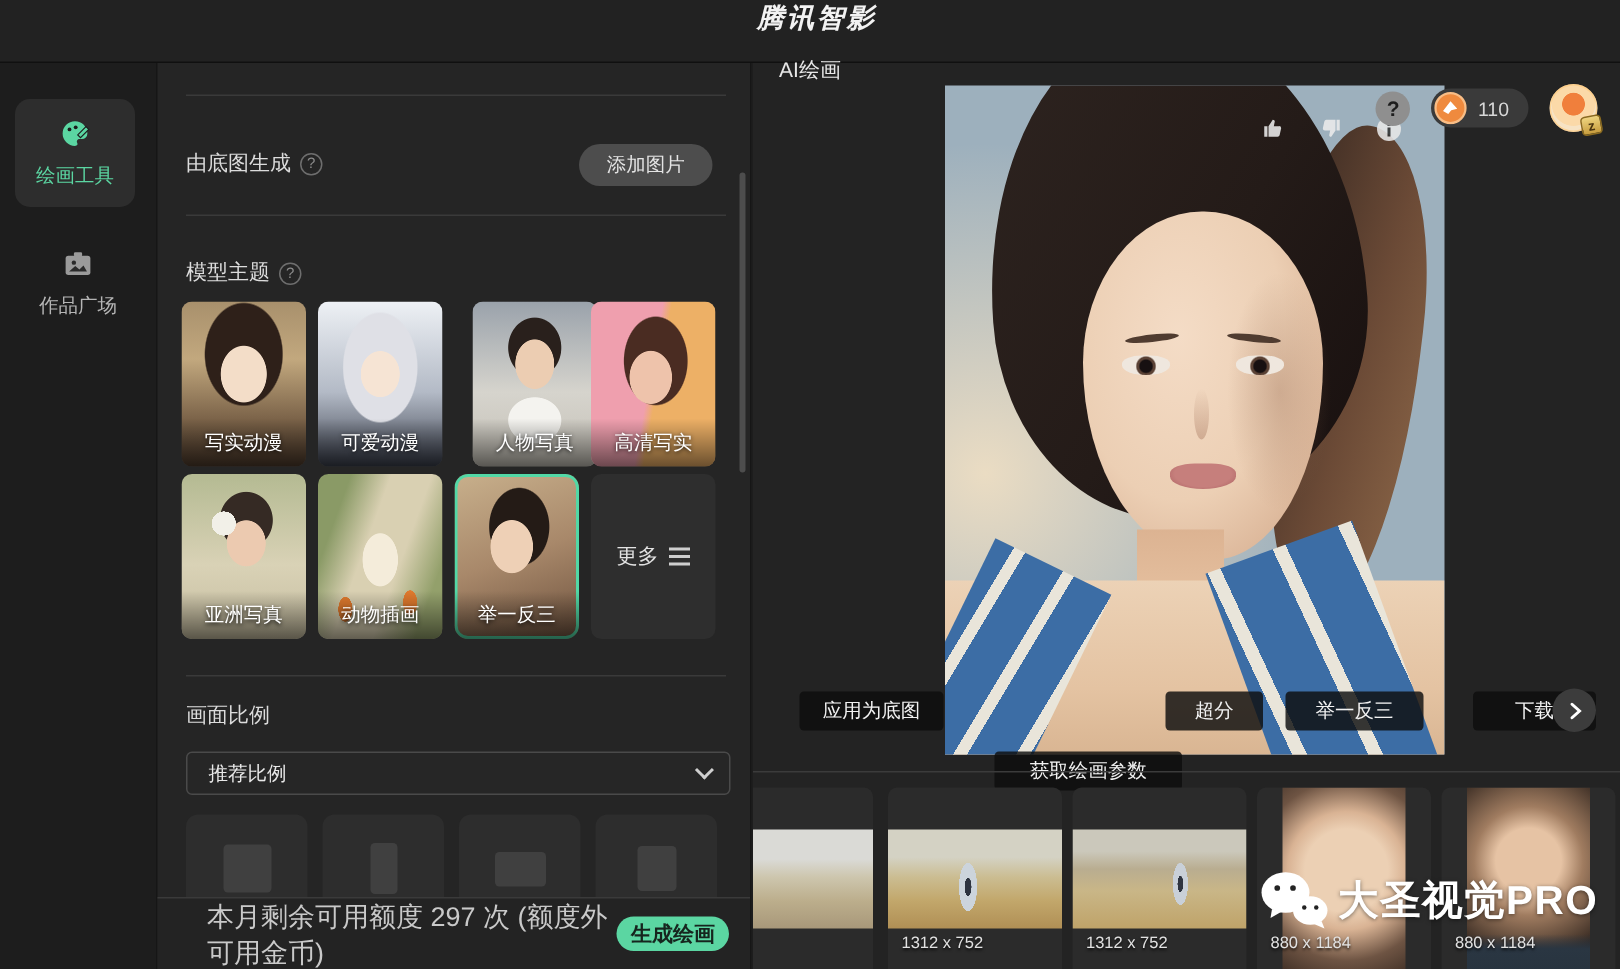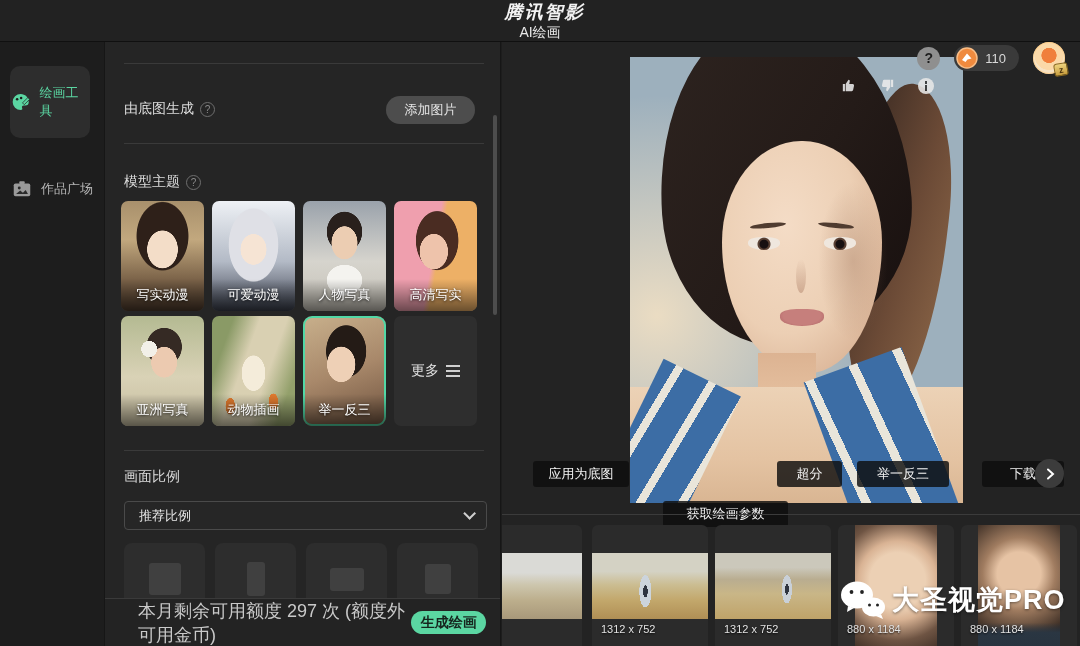--- a/index.html
+++ b/index.html
@@ -6,37 +6,37 @@
   html,body{background:#111;}
   .app{position:relative;width:1080px;height:646px;background:#1d1d1d;overflow:hidden;
        font-family:"Liberation Sans",sans-serif;color:#ddd;}
 
   
   .topbar{position:absolute;top:0;left:0;right:0;height:42px;background:#222;
           border-bottom:1px solid #101010;display:flex;align-items:center;z-index:30;flex-direction:column;}
   .logo{width:23px;height:23px;margin-left:23px;}
   .brand{font-size:18px;font-weight:bold;color:#f2f2f2;margin-left:9px;letter-spacing:2px;font-style:italic;}
   .vdiv{width:1px;height:18px;background:#454545;margin:0 24px;}
-  .nav-item{font-size:14px;color:#e8e8e8;}
+  .nav-item{font-size:14px;color:#e8e8e8;margin-top:14px;}
   .tb-right{margin-left:auto;display:flex;align-items:center;gap:14px;margin-right:15px;}
   .help-circle{width:23px;height:23px;border-radius:50%;background:#8f8f8f;color:#1e1e1e;
                font-size:14px;font-weight:bold;display:flex;align-items:center;justify-content:center;cursor:pointer;}
   .coin-pill{height:26px;border-radius:13px;background:#3a3a3a;display:flex;align-items:center;
              padding:0 13px 0 2px;gap:7px;font-size:13px;color:#d8d8d8;cursor:pointer;}
   .coin-ic{width:22px;height:22px;}
   .avatar{width:32px;height:32px;border-radius:50%;position:relative;cursor:pointer;
           background:radial-gradient(circle at 50% 42%,#f07f3c 0 30%,#fbd9a8 32% 58%,#f7e3c4 60% 100%);
           box-shadow:inset 0 0 0 1px rgba(255,200,120,.6);}
   .avatar-badge{position:absolute;right:-3px;bottom:-2px;width:14px;height:13px;border-radius:3px;
                 background:linear-gradient(#eed47f,#c79c3d);border:1px solid #8a6a20;color:#4a3410;
                 font-size:9px;font-weight:bold;display:flex;align-items:center;justify-content:center;transform:rotate(-10deg);}
 
   
   .rail{position:absolute;left:0;top:42px;width:104px;bottom:0;background:#1d1d1d;}
-  .rail-item{position:absolute;display:flex;flex-direction:row;align-items:center;justify-content:center;
+  .rail-item{position:absolute;display:flex;flex-direction:column;align-items:center;justify-content:center;
              gap:8px;font-size:13px;cursor:pointer;}
   .rail-item.active{left:10px;top:24px;width:80px;height:72px;background:#2d2d2d;border-radius:10px;color:#5bd6a2;}
   .rail-item.idle{left:0;top:118px;width:104px;height:58px;color:#b5b5b5;}
 
   
   .panel{position:absolute;left:104px;top:42px;width:397px;bottom:0;background:#252525;
          border-left:1px solid #161616;border-right:1px solid #161616;}
   .hline{position:absolute;left:19px;right:16px;height:1px;background:#3a3a3a;}
   .sec-label{position:absolute;left:19px;font-size:14px;color:#dcdcdc;display:flex;align-items:center;gap:6px;}
   .q-ic{width:15px;height:15px;border-radius:50%;border:1px solid #6e6e6e;color:#8a8a8a;font-size:10px;
@@ -56,21 +56,21 @@
 
   .m1{background:radial-gradient(ellipse 26px 32px at 50% 44%,#f3ddc8 0 58%,rgba(0,0,0,0) 60%),
       radial-gradient(ellipse 44px 58px at 50% 32%,#2e2019 0 58%,rgba(0,0,0,0) 60%),
       linear-gradient(180deg,#a8906c 0%,#c2a87e 35%,#7a6248 72%,#4e3b2c 100%);}
   .m2{background:radial-gradient(ellipse 22px 26px at 50% 44%,#f6e4d4 0 58%,rgba(0,0,0,0) 60%),
       radial-gradient(ellipse 42px 62px at 50% 40%,#dfe0e6 0 58%,rgba(0,0,0,0) 60%),
       linear-gradient(180deg,#eef1f5 0%,#b3bac6 55%,#3a3f4c 100%);}
   .m3{background:radial-gradient(ellipse 30px 26px at 50% 72%,#f4f3ef 0 58%,rgba(0,0,0,0) 60%),
       radial-gradient(ellipse 22px 28px at 50% 38%,#eccdb2 0 58%,rgba(0,0,0,0) 60%),
       radial-gradient(ellipse 30px 34px at 50% 28%,#29201c 0 58%,rgba(0,0,0,0) 60%),
-      linear-gradient(180deg,#9aa2ab 0%,#d6d4cd 55%,#c4c0b6 100%);}
+      linear-gradient(180deg,#9aa2ab 0%,#d6d4cd 55%,#c4c0b6 100%);margin-left:12px;}
   .m4{background:radial-gradient(ellipse 24px 30px at 48% 46%,#eec3ab 0 58%,rgba(0,0,0,0) 60%),
       radial-gradient(ellipse 36px 50px at 52% 36%,#4a2c22 0 58%,rgba(0,0,0,0) 60%),
       linear-gradient(100deg,#ef9fae 0 47%,#edb066 53% 100%);}
   .m5{background:radial-gradient(circle 8px at 34% 30%,#f2f0e8 0 100%,rgba(0,0,0,0) 101%),
       radial-gradient(ellipse 22px 26px at 52% 42%,#eccab0 0 58%,rgba(0,0,0,0) 60%),
       radial-gradient(ellipse 30px 32px at 52% 28%,#352a24 0 58%,rgba(0,0,0,0) 60%),
       linear-gradient(180deg,#b4ba92 0%,#d9d2b6 55%,#c6bda0 100%);}
   .m6{background:radial-gradient(ellipse 8px 14px at 22% 82%,#e07a2e 0 58%,rgba(0,0,0,0) 60%),
       radial-gradient(ellipse 8px 14px at 74% 78%,#e07a2e 0 58%,rgba(0,0,0,0) 60%),
       radial-gradient(ellipse 20px 30px at 50% 52%,#f4ecda 0 58%,rgba(0,0,0,0) 60%),

